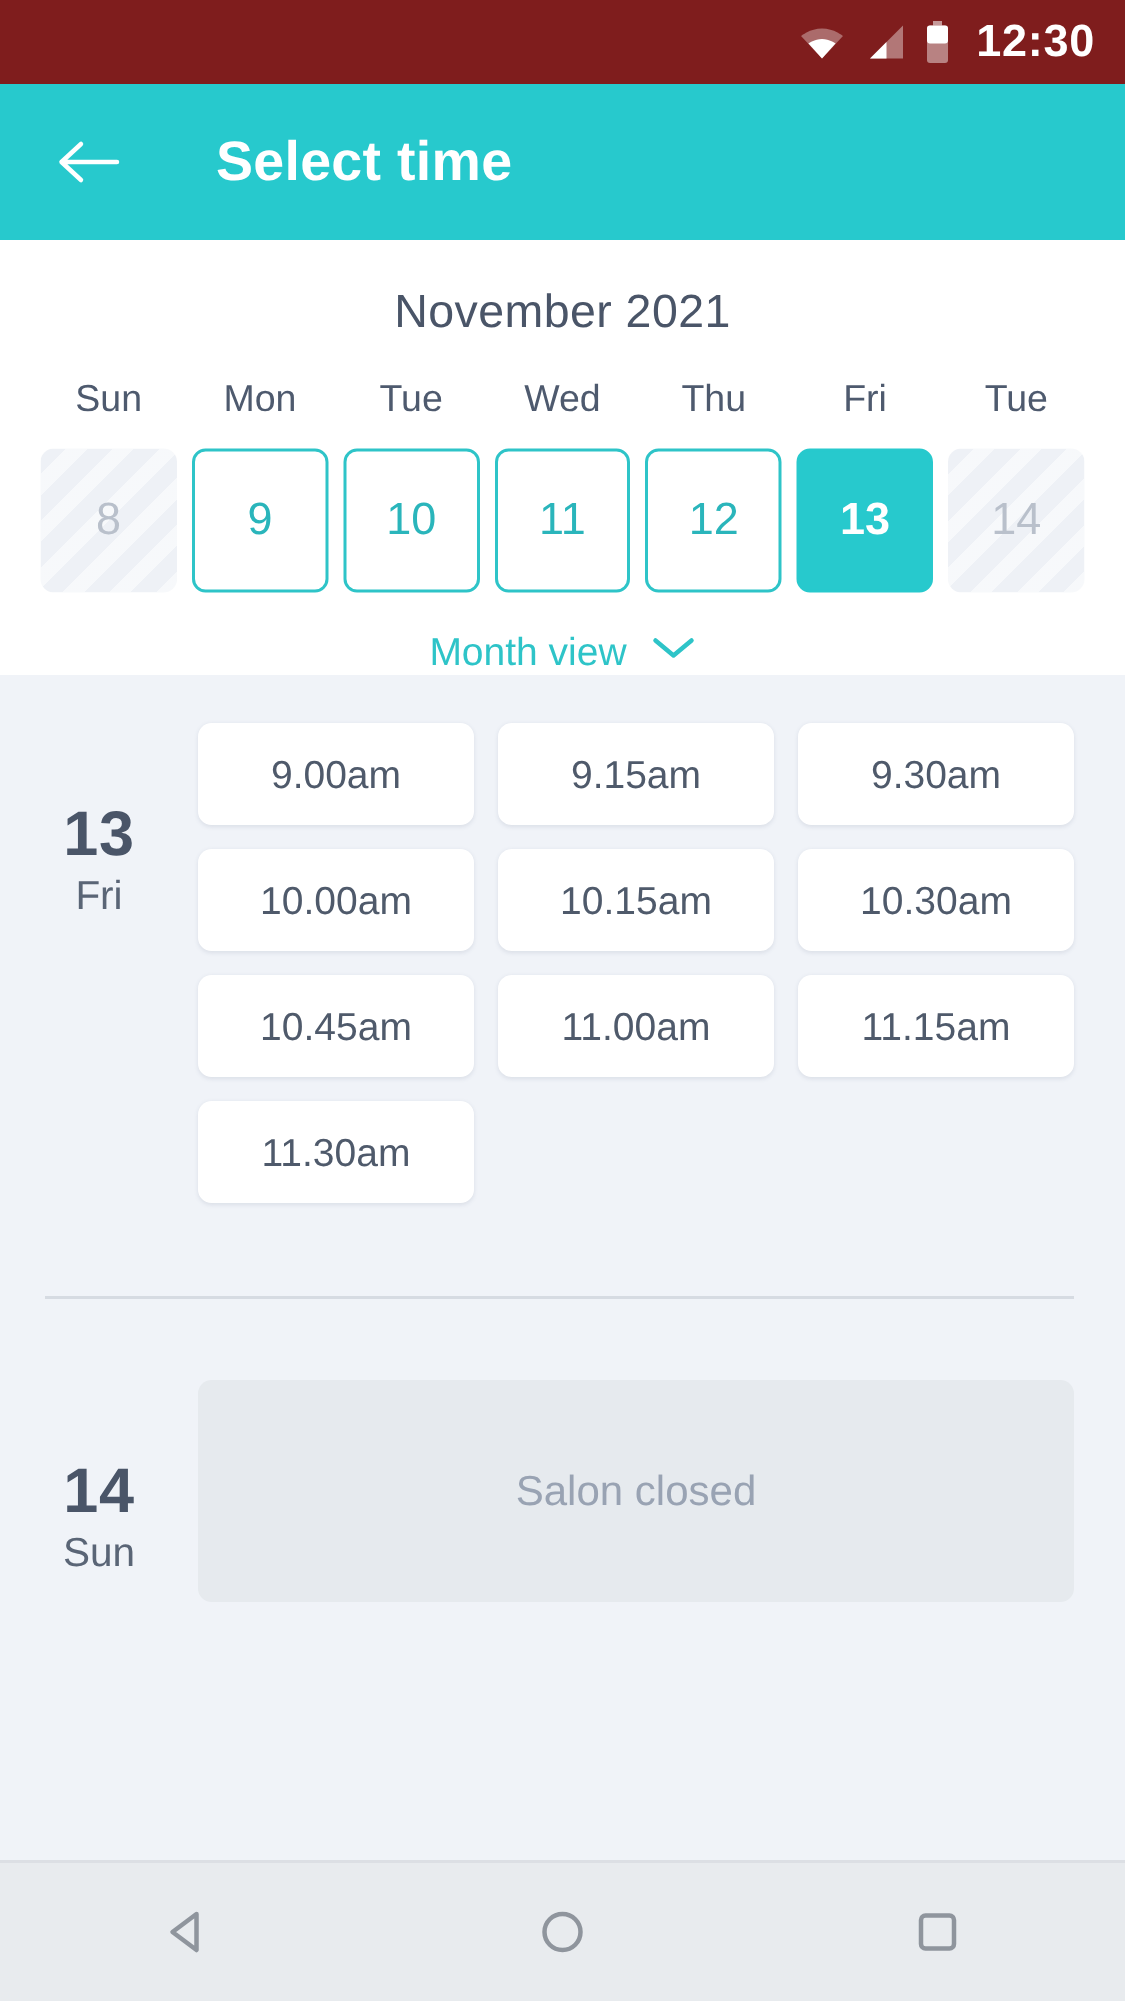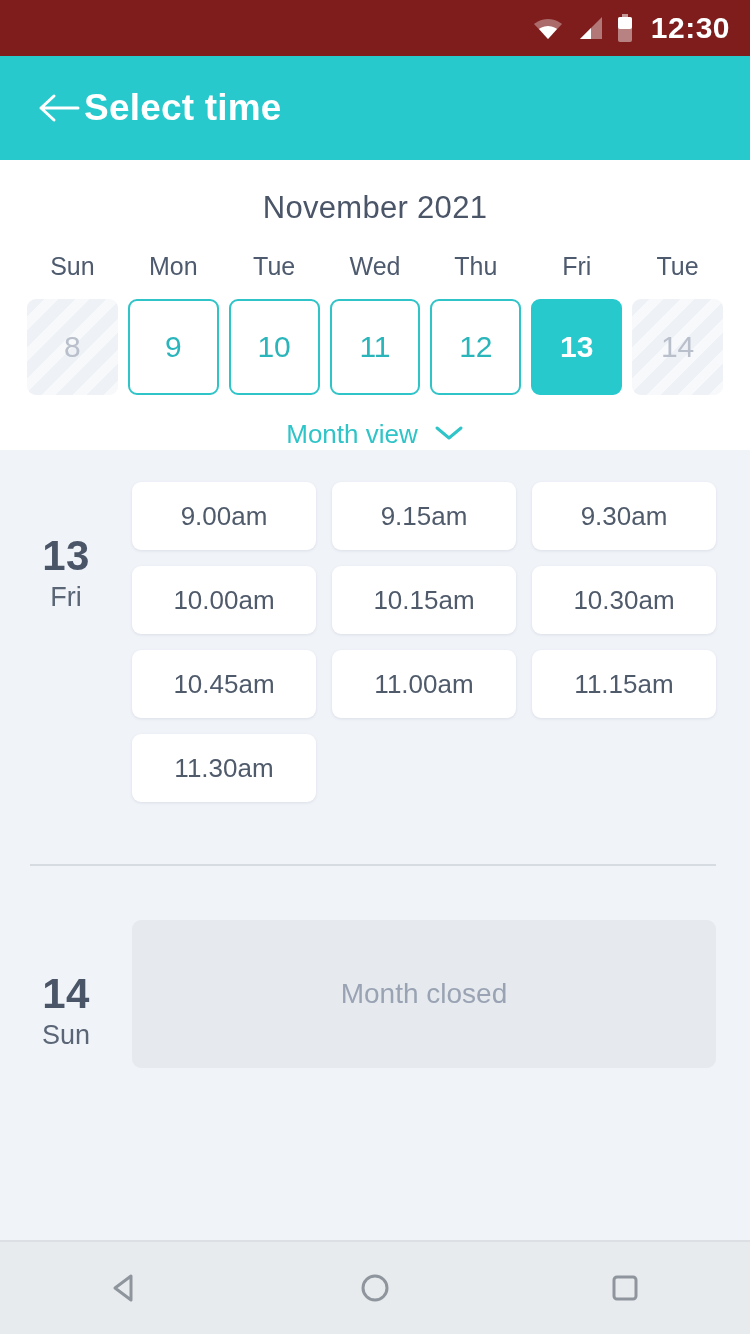--- a/index.html
+++ b/index.html
@@ -48,20 +48,21 @@
     height: 50px;
     display: flex;
     align-items: center;
     justify-content: center;
     cursor: pointer;
   }
   .app-title {
     color: #ffffff;
     font-size: 37px;
     font-weight: bold;
+    margin-left: 60px;
     letter-spacing: 0.2px;
   }
 
   
   .calendar-panel {
     background: #ffffff;
     padding-top: 30px;
   }
   .month-title {
     text-align: center;
@@ -320,21 +321,21 @@
   </div>
 
   <div class="divider"></div>
 
   <div class="closed-group">
     <div class="day-label">
       <div class="dnum">14</div>
       <div class="dname">Sun</div>
     </div>
     <div class="closed-panel">
-      <span class="closed-text">Month closed</span>
+      <span class="closed-text">Salon closed</span>
     </div>
   </div>
 
 </div>
 
 <div class="nav-bar">
   <div class="nav-btn">
     <svg width="40" height="40" viewBox="0 0 40 40">
       <path d="M26 8 L10 20 L26 32 Z" fill="none" stroke="#8f959d" stroke-width="3" stroke-linejoin="round"></path>
     </svg>

